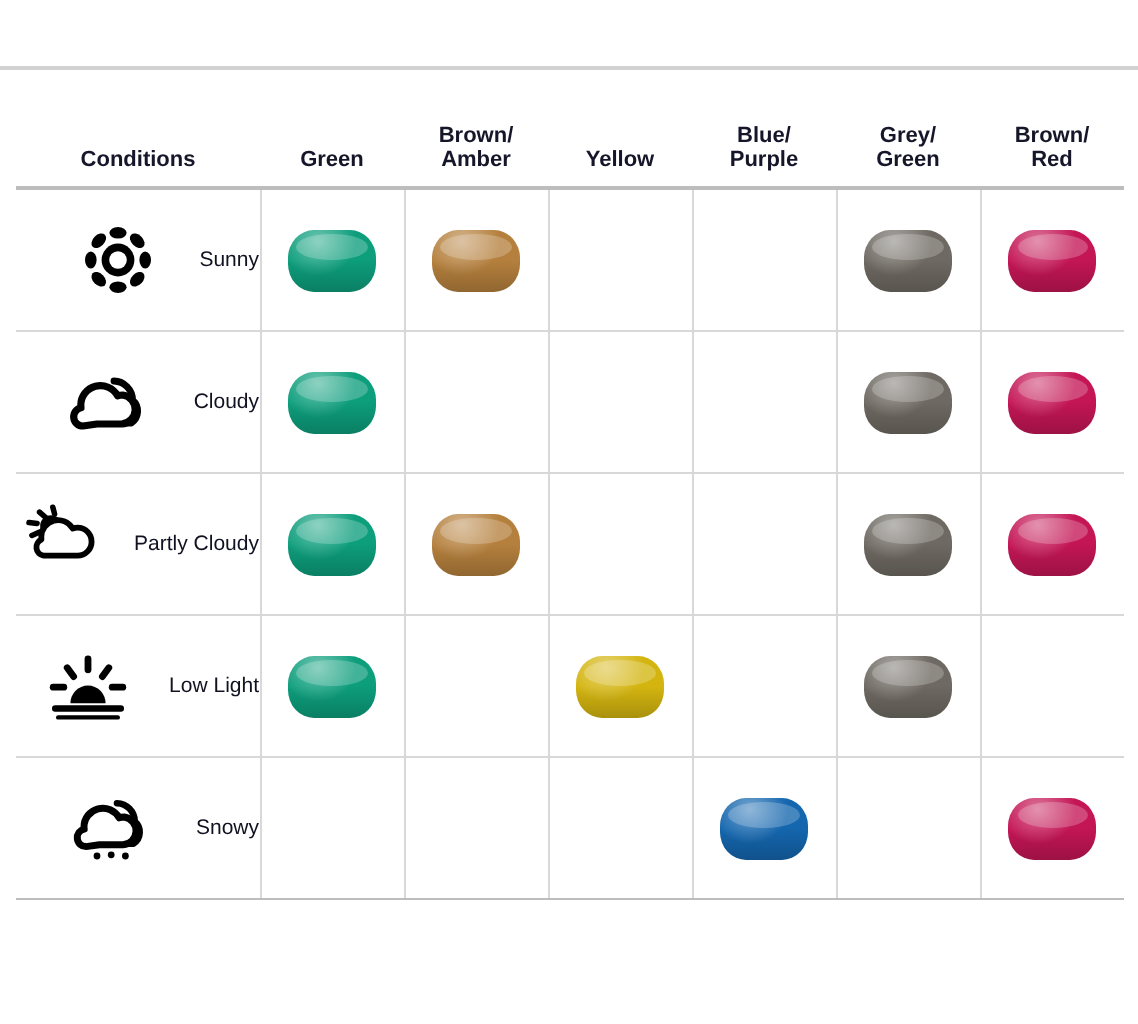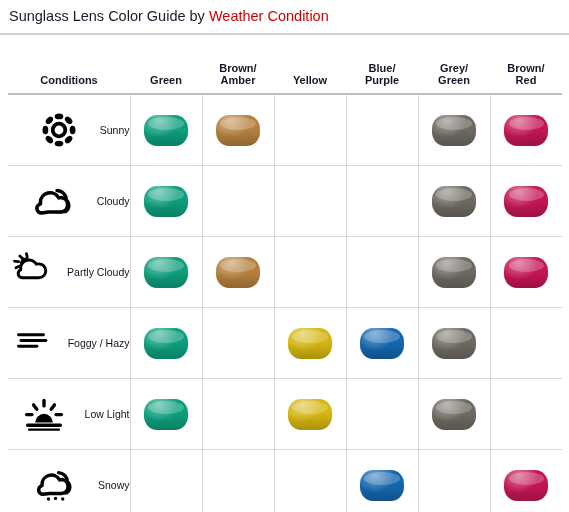--- a/index.html
+++ b/index.html
@@ -116,23 +116,20 @@
     border-radius: 50%;
     background: rgba(255,255,255,0.22);
     pointer-events: none;
   }
 </style>
 </head>
 <body>
 
 <div id="page">
 
-  <div class="title-bar">
-    <span class="title-main">Sunglass Lens Color Guide by </span><span class="title-accent">Weather Condition</span>
-  </div>
   <div class="top-rule"></div>
 
   <div class="table-wrap">
     <table class="guide">
       <colgroup>
         <col class="c-cond">
           <col class="c-lens">
           <col class="c-lens">
           <col class="c-lens">
           <col class="c-lens">
@@ -256,48 +253,20 @@
               <div class="lens" style="background: radial-gradient(70% 90% at 34% 18%, rgba(255, 255, 255, 0.4), rgba(255, 255, 255, 0) 62%), linear-gradient(rgb(110, 105, 98) 0%, rgb(110, 105, 98) 48%, rgba(0, 0, 0, 0.2) 100%), rgb(110, 105, 98);"></div>
             </td>
             <td>
               <div class="lens" style="background: radial-gradient(70% 90% at 34% 18%, rgba(255, 255, 255, 0.4), rgba(255, 255, 255, 0) 62%), linear-gradient(rgb(196, 22, 85) 0%, rgb(196, 22, 85) 48%, rgba(0, 0, 0, 0.2) 100%), rgb(196, 22, 85);"></div>
             </td>
           </tr>
           <tr>
             <td class="cond-cell">
               <div class="cond-inner">
                 <span class="cond-icon"><svg viewBox="0 0 58 40">
-                    <g fill="#000">
-      <rect x="11" y="12.5" width="34" height="3.6" rx="1.8"></rect>
-      <rect x="14" y="19.5" width="34" height="3.6" rx="1.8"></rect>
-      <rect x="11" y="26.5" width="26" height="3.6" rx="1.8"></rect>
-    </g>
-                  </svg></span>
-                <span class="cond-label">Foggy / Hazy</span>
-              </div>
-            </td>
-            <td>
-              <div class="lens" style="background: radial-gradient(70% 90% at 34% 18%, rgba(255, 255, 255, 0.4), rgba(255, 255, 255, 0) 62%), linear-gradient(rgb(13, 158, 124) 0%, rgb(13, 158, 124) 48%, rgba(0, 0, 0, 0.2) 100%), rgb(13, 158, 124);"></div>
-            </td>
-            <td></td>
-            <td>
-              <div class="lens" style="background: radial-gradient(70% 90% at 34% 18%, rgba(255, 255, 255, 0.4), rgba(255, 255, 255, 0) 62%), linear-gradient(rgb(212, 181, 16) 0%, rgb(212, 181, 16) 48%, rgba(0, 0, 0, 0.2) 100%), rgb(212, 181, 16);"></div>
-            </td>
-            <td>
-              <div class="lens" style="background: radial-gradient(70% 90% at 34% 18%, rgba(255, 255, 255, 0.4), rgba(255, 255, 255, 0) 62%), linear-gradient(rgb(20, 102, 174) 0%, rgb(20, 102, 174) 48%, rgba(0, 0, 0, 0.2) 100%), rgb(20, 102, 174);"></div>
-            </td>
-            <td>
-              <div class="lens" style="background: radial-gradient(70% 90% at 34% 18%, rgba(255, 255, 255, 0.4), rgba(255, 255, 255, 0) 62%), linear-gradient(rgb(110, 105, 98) 0%, rgb(110, 105, 98) 48%, rgba(0, 0, 0, 0.2) 100%), rgb(110, 105, 98);"></div>
-            </td>
-            <td></td>
-          </tr>
-          <tr>
-            <td class="cond-cell">
-              <div class="cond-inner">
-                <span class="cond-icon"><svg viewBox="0 0 58 40">
                     <g stroke="#000" stroke-width="3.4" stroke-linecap="round" fill="none">
       <path d="M29 6.5 v5.4"></path>
       <path d="M18.6 10.9 l3.2 4.4"></path>
                       <path d="M39.4 10.9 l-3.2 4.4"></path>
       <path d="M11.6 20.6 h5.3"></path>
                       <path d="M46.4 20.6 h-5.3"></path>
       </g>
       <path d="M20.2 28.6 a8.8 8.8 0 0 1 17.6 0 z" fill="#000"></path>
       <rect x="11" y="29.6" width="36" height="3.3" rx="1.6" fill="#000"></rect>
       <rect x="13" y="34.6" width="32" height="2.2" rx="1.1" fill="#000"></rect>

